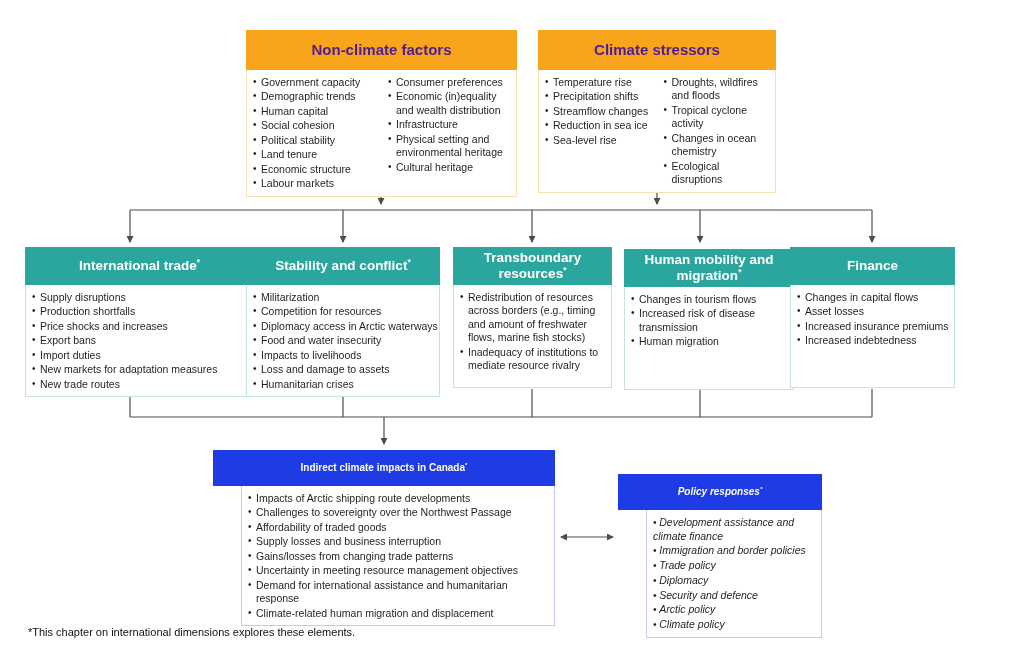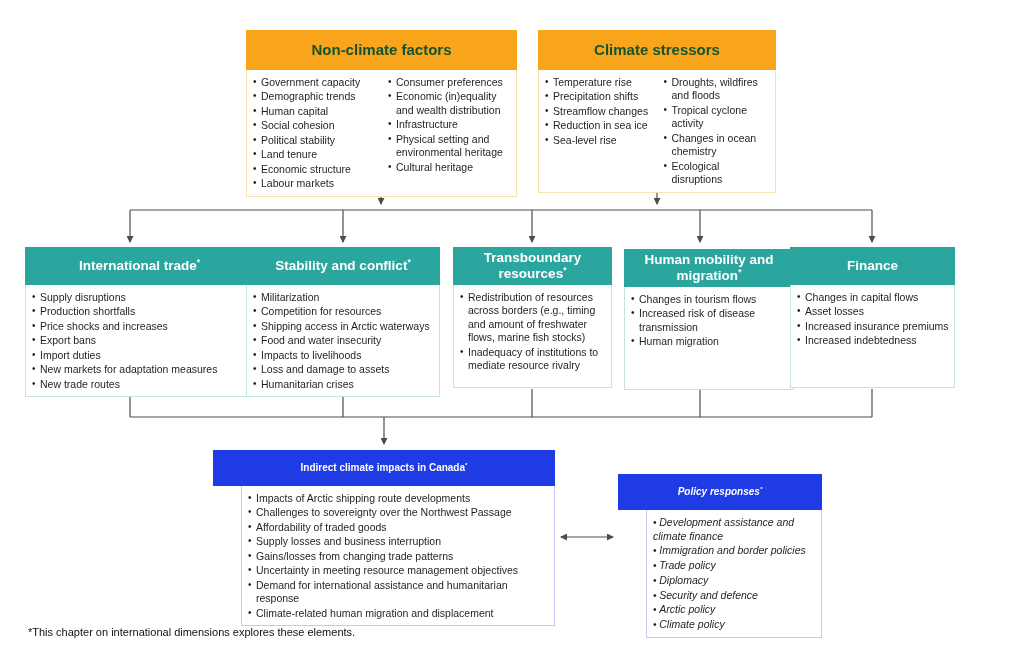--- a/index.html
+++ b/index.html
@@ -8,21 +8,21 @@
   }
   *{box-sizing:border-box; margin:0; padding:0;}
   html,body{background:#fff;}
   body{font-family:"Liberation Sans", sans-serif; color:var(--text);}
   .canvas{position:relative; width:1024px; height:653px; background:#fff; overflow:hidden;}
   .connectors{position:absolute; left:0; top:0; width:1024px; height:653px; pointer-events:none;}
   .box{position:absolute; background:#fff; display:flex; flex-direction:column;}
   .hd{flex:0 0 auto; display:flex; align-items:center; justify-content:center;
       font-weight:bold; text-align:center; line-height:1.15; padding:2px 6px;}
   .hd sup{font-size:0.62em; vertical-align:super; line-height:0;}
-  .hd.orange{background:var(--orange); color:#14532d; font-size:15px; height:40px;}
+  .hd.orange{background:var(--orange); color:#4c1d95; font-size:15px; height:40px;}
   .hd.teal{background:var(--teal); color:#fff; font-size:13.5px; height:38px;}
   .hd.blue{background:var(--blue); color:#fff; font-size:10px; height:36px;}
   .bd{flex:1 1 auto; border:1px solid #ddd; border-top:none; background:#fff;
       padding:6px 3px 4px 6px; font-size:10.5px; line-height:1.28; color:#1F1F1F;}
   .box.orange-box .bd{border-color:var(--orange_border);}
   .box.teal-box .bd{border-color:var(--teal_border);}
   .box.blue-box .bd{border-color:var(--blue_border);margin-left:28px;}
   .two-col{display:flex; gap:10px;}
   .two-col ul{flex:1 1 0;}
   ul{list-style:none;}
@@ -131,21 +131,21 @@
   </section>
 
   <section class="box teal-box" style="left:246px; top:247px; width:194px; height:141px;">
     <header class="hd teal">
       <span><span>Stability and conflict</span><sup>*</sup></span>
     </header>
     <div class="bd" style="padding-right:1px;">
       <ul>
         <li>Militarization</li>
         <li>Competition for resources</li>
-        <li>Shipping access in Arctic waterways</li>
+        <li>Diplomacy access in Arctic waterways</li>
         <li>Food and water insecurity</li>
         <li>Impacts to livelihoods</li>
         <li>Loss and damage to assets</li>
         <li>Humanitarian crises</li>
       </ul>
     </div>
   </section>
 
   <section class="box teal-box" style="left:453px; top:247px; width:159px; height:141px;">
     <header class="hd teal">

